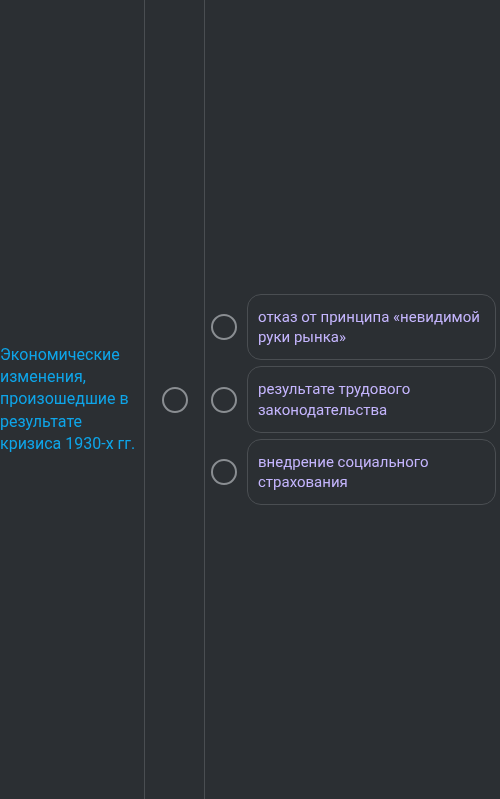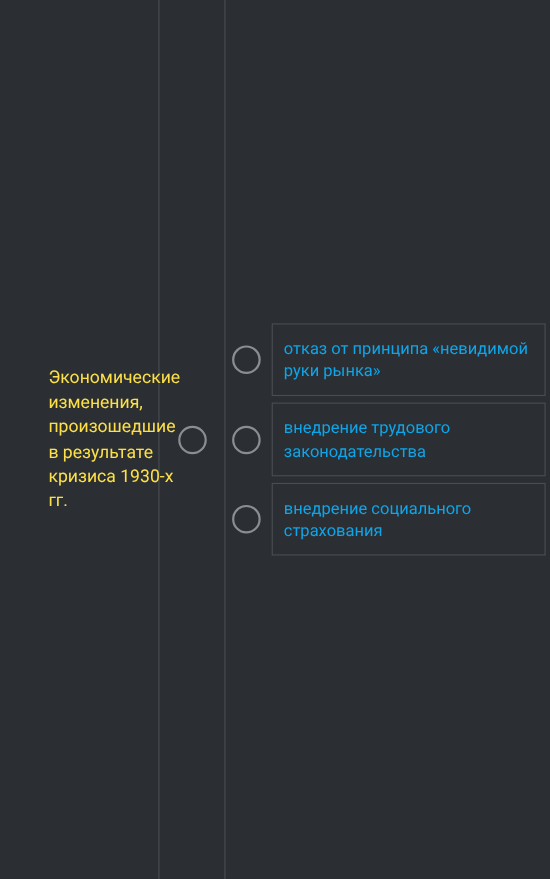--- a/index.html
+++ b/index.html
@@ -19,22 +19,21 @@
     .left-column {
       width: 145px;
       display: flex;
       align-items: center;
       padding-right: 8px;
       border-right: 1px solid #4a4e52;
     }
     .left-text {
       font-size: 16px;
       line-height: 1.4;
-      color: #fde047;
-      padding-left: 44px;
+      color: #0ea5e9;
     }
     .middle-column {
       width: 60px;
       display: flex;
       align-items: center;
       justify-content: center;
       border-right: 1px solid #4a4e52;
     }
     .radio-circle {
       width: 26px;
@@ -62,25 +61,25 @@
       height: 26px;
       flex-shrink: 0;
       border: 2px solid #8a8e92;
       border-radius: 50%;
       background: transparent;
       cursor: pointer;
     }
     .option-box {
       flex: 1;
       border: 1px solid #4a4e52;
-      border-radius: 0;
+      border-radius: 14px;
       padding: 12px 10px;
       font-size: 15px;
       line-height: 1.35;
-      color: #0ea5e9;
+      color: #c4b5fd;
       word-break: break-word;
       cursor: pointer;
     }
   </style>
 </head>
 <body>
 
 <div class="left-column">
   <div class="left-text">Экономические изменения, произошедшие в результате кризиса 1930-х гг.</div>
 </div>
@@ -95,21 +94,21 @@
     <div class="option-radio"></div>
     <div class="option-box">
       <span>отказ от принципа «невидимой руки рынка»</span>
     </div>
   </div>
 
 
   <div class="option-row">
     <div class="option-radio"></div>
     <div class="option-box">
-      <span>внедрение трудового законодательства</span>
+      <span>результате трудового законодательства</span>
     </div>
   </div>
 
   <div class="option-row">
     <div class="option-radio"></div>
     <div class="option-box">
       <span>внедрение социального страхования</span>
     </div>
   </div>
 

